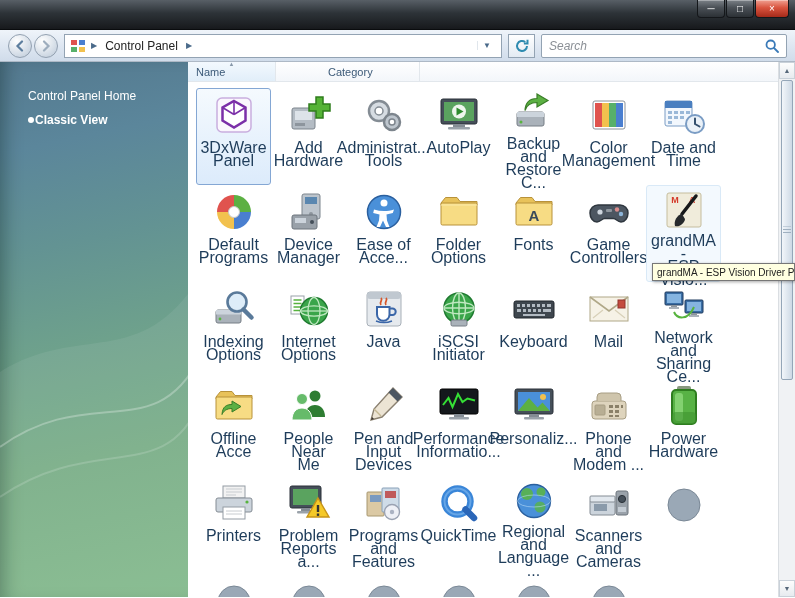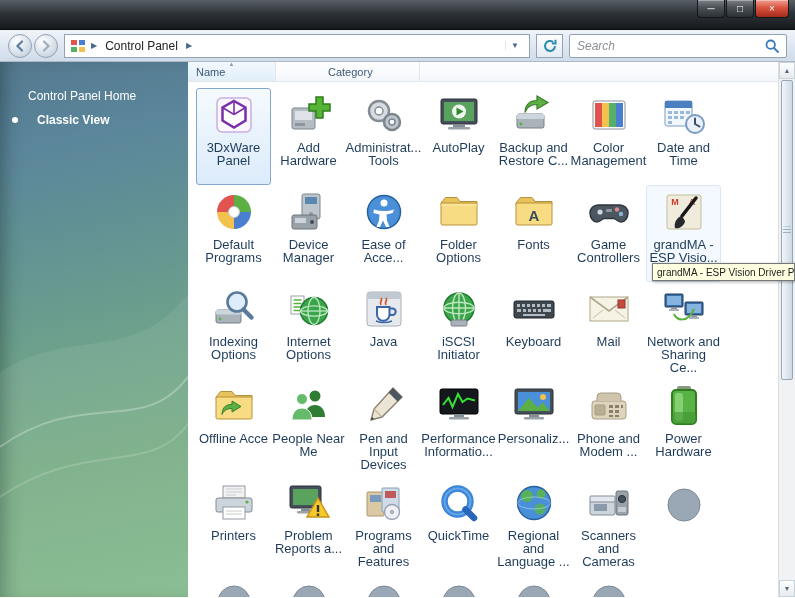--- a/index.html
+++ b/index.html
@@ -30,51 +30,51 @@
     background:radial-gradient(circle at 35% 28%, #ffffff, #cfd9e4 70%, #b9c6d3 100%);
     display:flex; align-items:center; justify-content:center; cursor:pointer; padding:0; }
   .breadcrumb { flex:1; height:24px; background:#fff; border:1px solid #93a3b3;
     display:flex; align-items:center; padding:0 5px; font-size:12px; color:#222; cursor:pointer; }
   .crumb-sep { color:#4a6a8a; font-size:8px; padding:0 5px; }
   .crumb { padding:1px 3px; }
   .crumb-dd { margin-left:auto; color:#4a6a8a; font-size:8px; padding:0 5px;
     border-left:1px solid #e0e6ec; cursor:pointer; }
   .refresh-btn { width:27px; height:24px; border:1px solid #93a3b3; cursor:pointer;
     background:linear-gradient(#ffffff, #e3ebf3); display:flex; align-items:center; justify-content:center; }
-  .searchbox { width:218px; height:24px; background:#fff; border:1px solid #93a3b3;
+  .searchbox { width:246px; height:24px; background:#fff; border:1px solid #93a3b3;
     border-radius:2px; display:flex; align-items:center; padding:0 7px; cursor:text; }
   .search-ph { flex:1; color:#8a8f95; font-style:italic; font-size:12px; }
 
   
   .content { display:flex; height:535px; }
 
   .sidebar { position:relative; width:188px; padding-top:22px;
     background:linear-gradient(168deg, #54798f 0%, #5b869b 16%, #639393 34%, #6ea18c 52%, #78ad86 72%, #82b98b 100%);
     box-shadow:inset 14px 0 18px -10px rgba(0,25,20,.35); }
   .swoosh { position:absolute; inset:0; pointer-events:none; }
   .side-item { position:relative; color:#fff; font-size:12px; padding:5px 8px 5px 28px; cursor:pointer; }
-  .side-item.active { font-weight:bold; display:flex; align-items:center; gap:19px; padding-left:12px; }
+  .side-item.active { font-weight:bold; display:flex; align-items:center; gap:1px; padding-left:28px; }
   .bullet { width:6px; height:6px; border-radius:50%; background:#fff; flex:0 0 6px; }
 
   .main { flex:1; display:flex; flex-direction:column; background:#fff; min-width:0; }
   .col-headers { height:20px; display:flex; background:linear-gradient(#ffffff, #f3f6fa);
     border-bottom:1px solid #e2e7ec; font-size:11px; color:#3c5a78; }
   .col-h { position:relative; display:flex; align-items:center; padding:0 8px;
     border-right:1px solid #e2e7ec; cursor:pointer; }
   .col-h.name { width:88px; background:linear-gradient(#f3f9fe, #e1eef9); }
   .col-h.cat { width:100px;margin-left:44px; }
   .sort-arrow { position:absolute; top:-1px; left:50%; transform:translateX(-50%);
     font-size:6px; color:#8899aa; }
 
   .grid { flex:1; overflow:hidden; display:grid; grid-template-columns:repeat(7, 75px);
     grid-auto-rows:97px; padding:6px 0 0 8px; }
   .cell { display:flex; flex-direction:column; align-items:center; padding-top:2px;
     border:1px solid transparent; border-radius:3px; cursor:pointer; }
   .cell .ic { width:48px; height:48px; display:flex; align-items:center; justify-content:center; }
-  .cell .lbl { margin-top:2px; font-size:13px; line-height:13px; color:#1e3c5a;
+  .cell .lbl { margin-top:2px; font-size:16px; line-height:13px; color:#1e3c5a;
     text-align:center; white-space:pre-line; }
   .cell.selected { border-color:#84a7d4;
     background:linear-gradient(#f5fafe 0%, #dcebfb 100%); }
   .cell.hovered { border-color:#d9e9f7; background:#f3f9fe; }
 
   .scrollbar { width:17px; display:flex; flex-direction:column; background:#f0f2f4;
     border-left:1px solid #dadee2; }
   .sb-btn { height:17px; display:flex; align-items:center; justify-content:center;
     font-size:7px; color:#57687a; cursor:pointer;
     background:linear-gradient(#fdfdfd, #e7ebef); border:1px solid #c9d1d9; }

